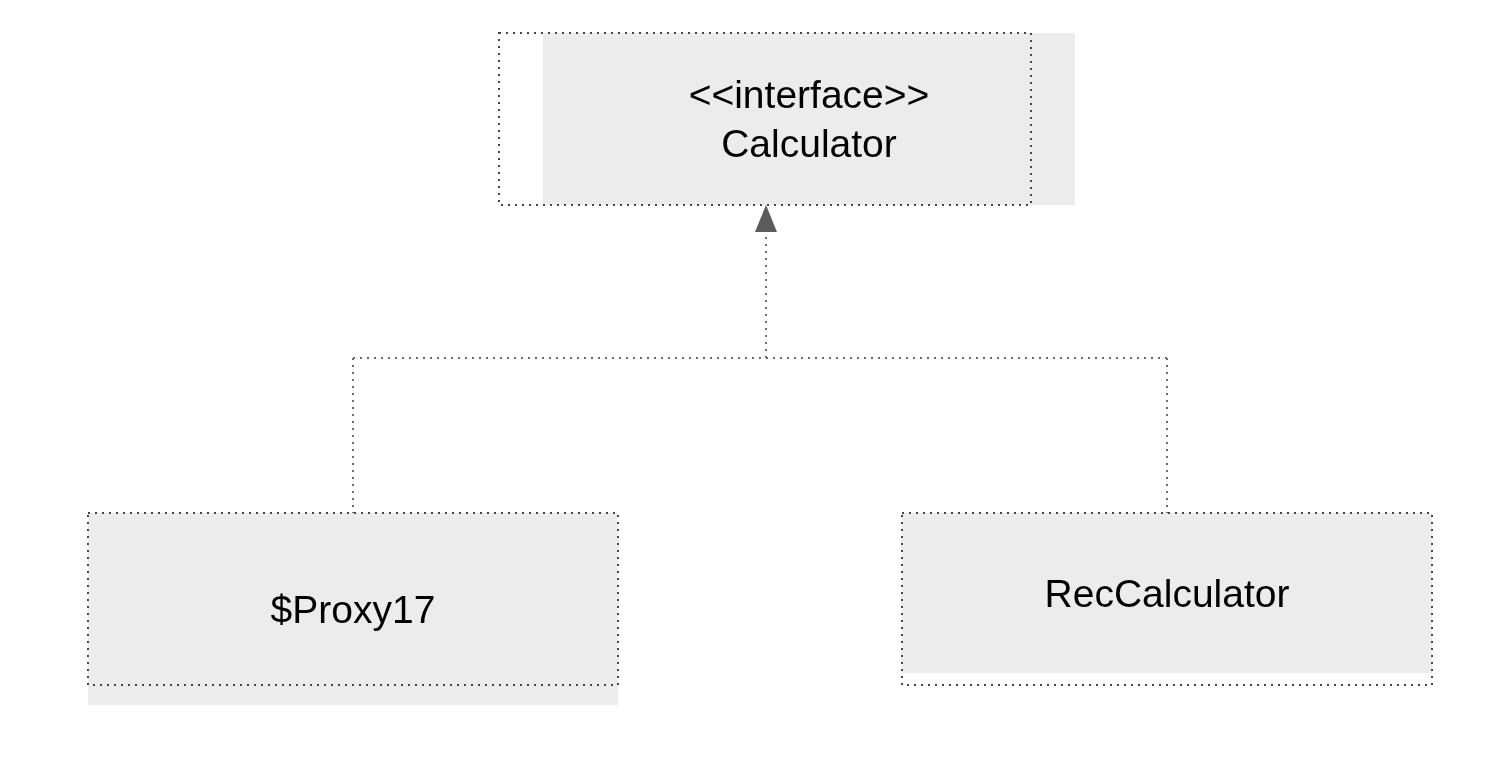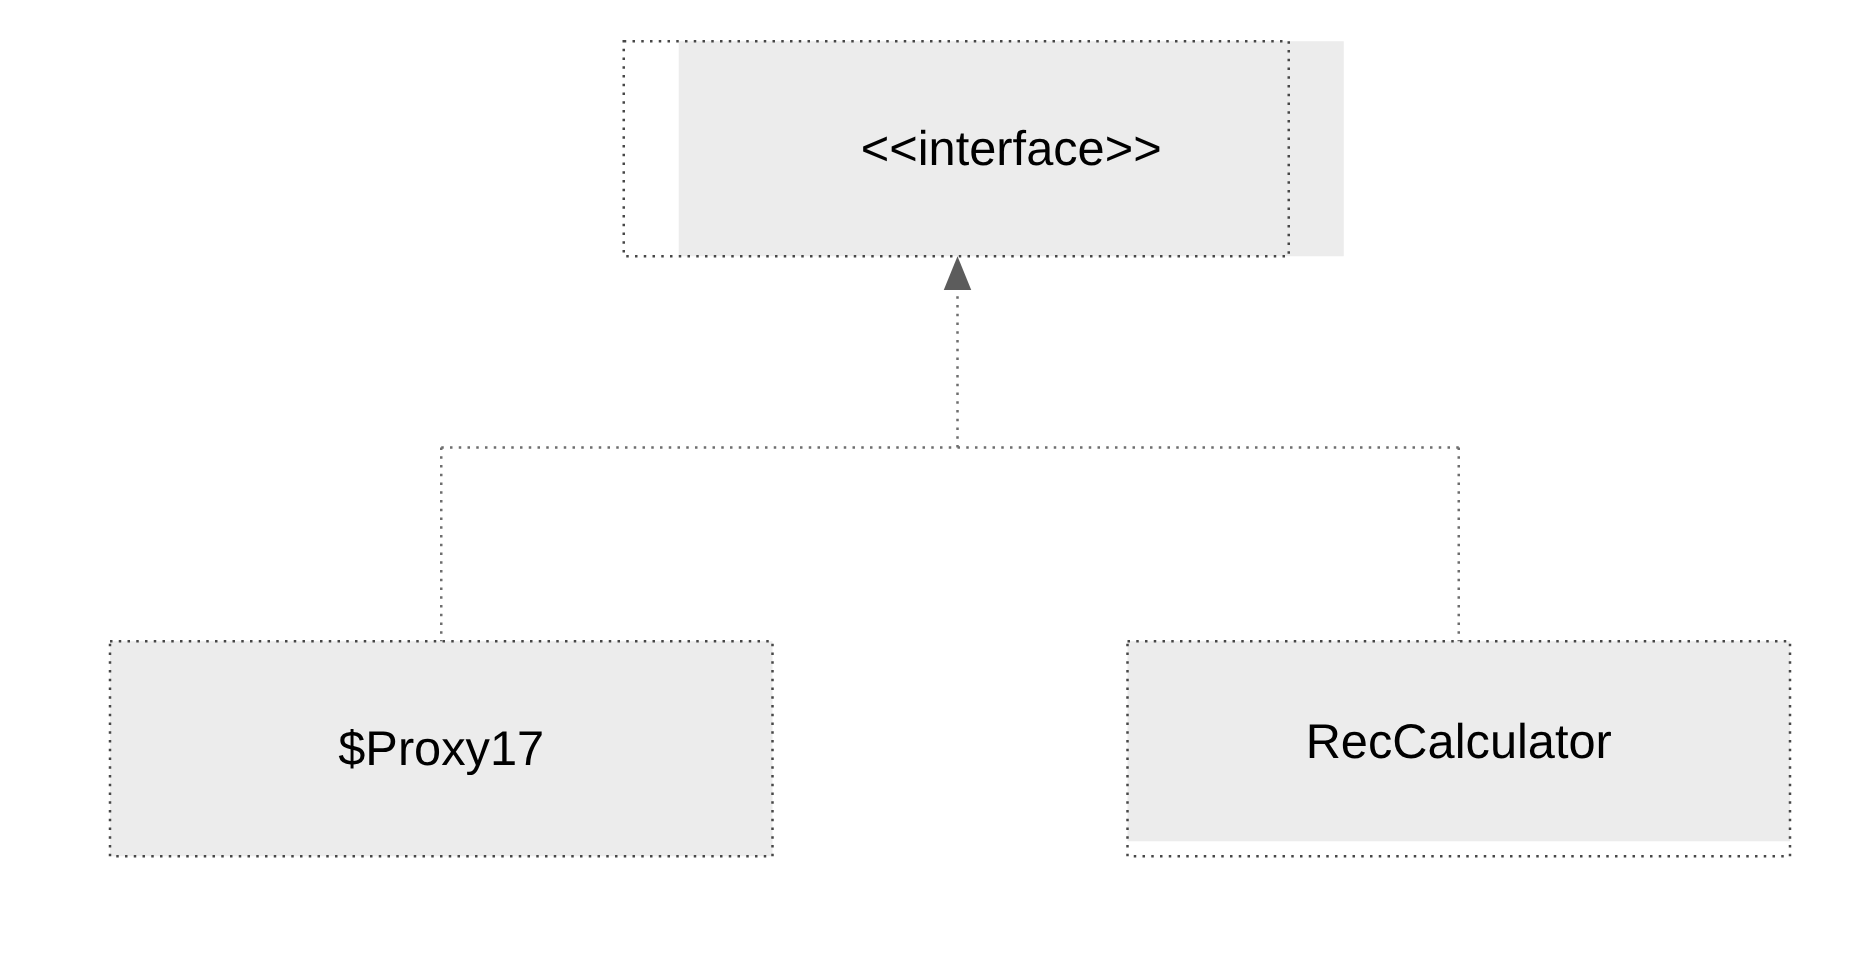--- a/index.html
+++ b/index.html
@@ -22,21 +22,21 @@
     flex-direction: column;
     align-items: center;
     justify-content: center;
     text-align: center;
     color: #000000;
     font-size: 39px;
     line-height: 49px;
     white-space: nowrap;
   }
   .node-top   { left: 499px; top: 33px;  width: 532px; height: 172px; margin-left: 44px; }
-  .node-left  { left: 88px;  top: 513px; width: 530px; height: 172px; }
+  .node-left  { left: 88px;  top: 513px; width: 530px; height: 192px; }
   .node-right { left: 902px; top: 513px; width: 530px; height: 160px; }
   .overlay {
     position: absolute;
     left: 0;
     top: 0;
     width: 1492px;
     height: 762px;
     pointer-events: none;
   }
   .node-outline {
@@ -50,20 +50,21 @@
     stroke-dasharray: 2 5;
   }
 </style>
 </head>
 <body>
 
 <div class="canvas">
 
   <div class="node node-top">
     <span class="stereotype">&lt;&lt;interface&gt;&gt;</span>
+    <span class="label">Calculator</span>
   </div>
 
   <div class="node node-left">
     <span class="label">$Proxy17</span>
   </div>
 
   <div class="node node-right">
     <span class="label">RecCalculator</span>
   </div>
 

